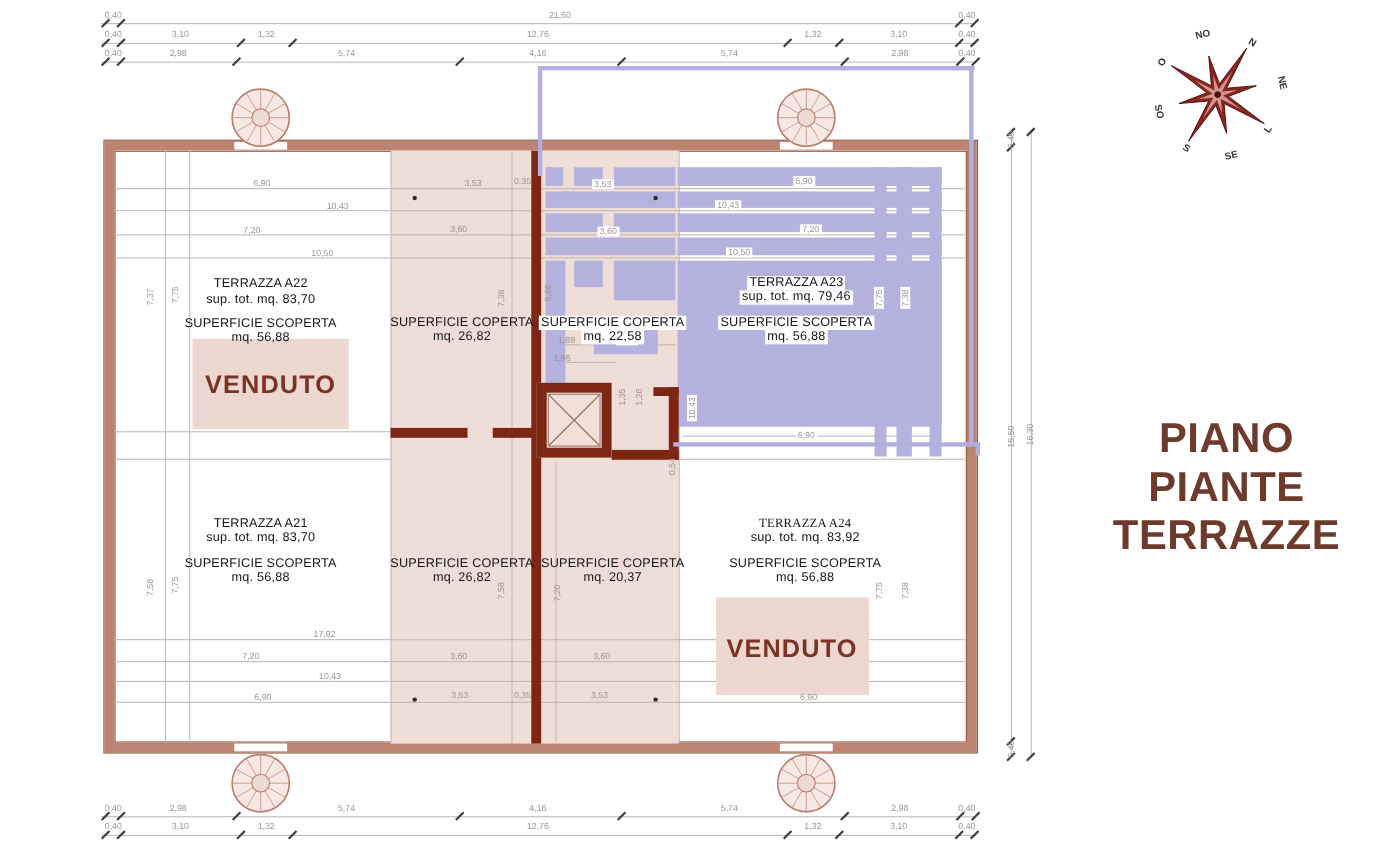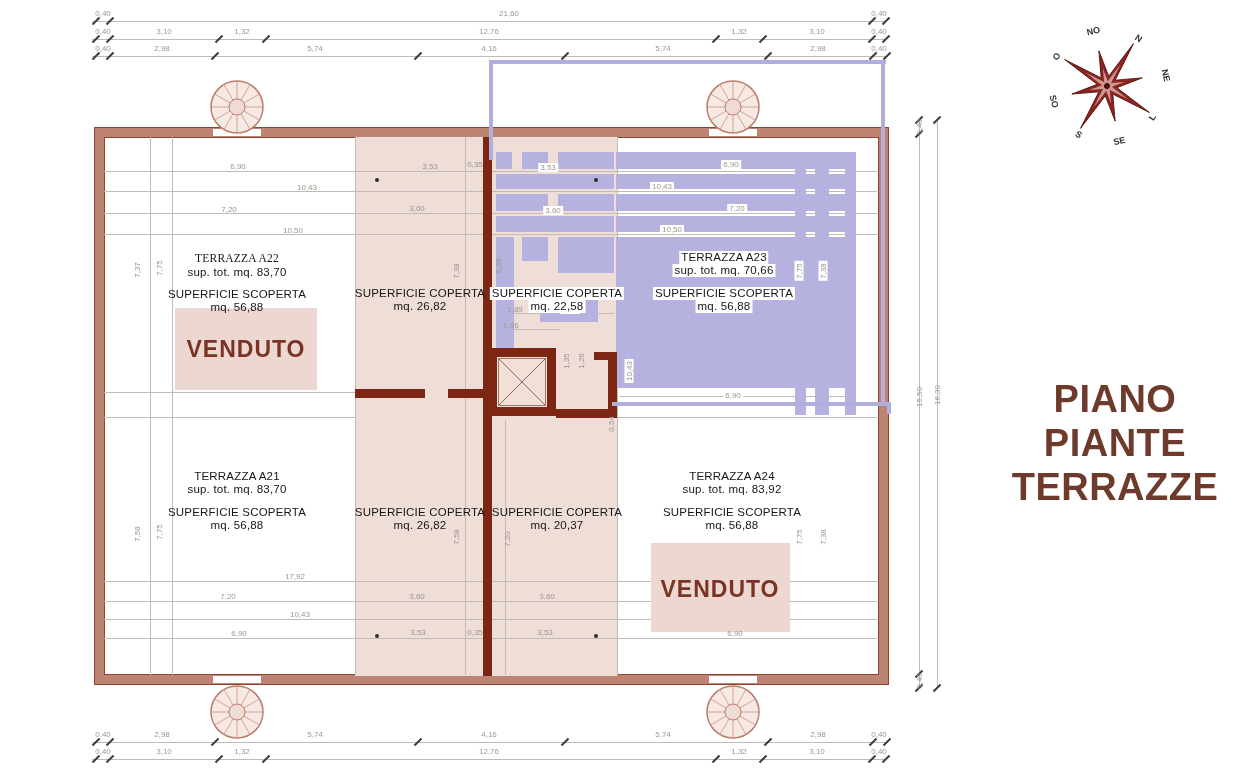--- a/index.html
+++ b/index.html
@@ -321,36 +321,36 @@
 
   <span class="dim" style="left:515px;top:305px;">1,89</span>
   <span class="dim wp" style="left:570px;top:305px;">1,54</span>
   <span class="dim" style="left:511px;top:321px;">1,96</span>
   <span class="dimv" style="left:566px;top:361px;">1,35</span>
   <span class="dimv" style="left:581px;top:361px;">1,26</span>
   <span class="dimv wp" style="left:629px;top:371px;">10,43</span>
   <span class="dimv" style="left:611px;top:424px;">0,54</span>
   <span class="dim wp" style="left:733px;top:391px;">6,90</span>
 
-  <span class="rt" style="left:237px;top:252px;font-family:Liberation Serif, serif;">TERRAZZA A22</span>
+  <span class="rt" style="left:237px;top:252px;">TERRAZZA A22</span>
   <span class="rt" style="left:237px;top:266px;">sup. tot. mq. 83,70</span>
   <span class="rt" style="left:237px;top:288px;">SUPERFICIE SCOPERTA</span>
   <span class="rt" style="left:237px;top:301px;">mq. 56,88</span>
 
   <span class="rt wp" style="left:724px;top:251px;">TERRAZZA A23</span>
-  <span class="rt wp" style="left:724px;top:264px;">sup. tot. mq. 70,66</span>
+  <span class="rt wp" style="left:724px;top:264px;">sup. tot. mq. 79,46</span>
   <span class="rt wp" style="left:724px;top:287px;">SUPERFICIE SCOPERTA</span>
   <span class="rt wp" style="left:724px;top:300px;">mq. 56,88</span>
 
   <span class="rt" style="left:237px;top:470px;">TERRAZZA A21</span>
   <span class="rt" style="left:237px;top:483px;">sup. tot. mq. 83,70</span>
   <span class="rt" style="left:237px;top:506px;">SUPERFICIE SCOPERTA</span>
   <span class="rt" style="left:237px;top:519px;">mq. 56,88</span>
 
-  <span class="rt" style="left:732px;top:470px;">TERRAZZA A24</span>
+  <span class="rt" style="left:732px;top:470px;font-family:Liberation Serif, serif;">TERRAZZA A24</span>
   <span class="rt" style="left:732px;top:483px;">sup. tot. mq. 83,92</span>
   <span class="rt" style="left:732px;top:506px;">SUPERFICIE SCOPERTA</span>
   <span class="rt" style="left:732px;top:519px;">mq. 56,88</span>
 
   <span class="rt" style="left:420px;top:287px;">SUPERFICIE COPERTA</span>
   <span class="rt" style="left:420px;top:300px;">mq. 26,82</span>
   <span class="rt wp" style="left:557px;top:287px;">SUPERFICIE COPERTA</span>
   <span class="rt wp" style="left:557px;top:300px;">mq. 22,58</span>
   <span class="rt" style="left:420px;top:506px;">SUPERFICIE COPERTA</span>
   <span class="rt" style="left:420px;top:519px;">mq. 26,82</span>

